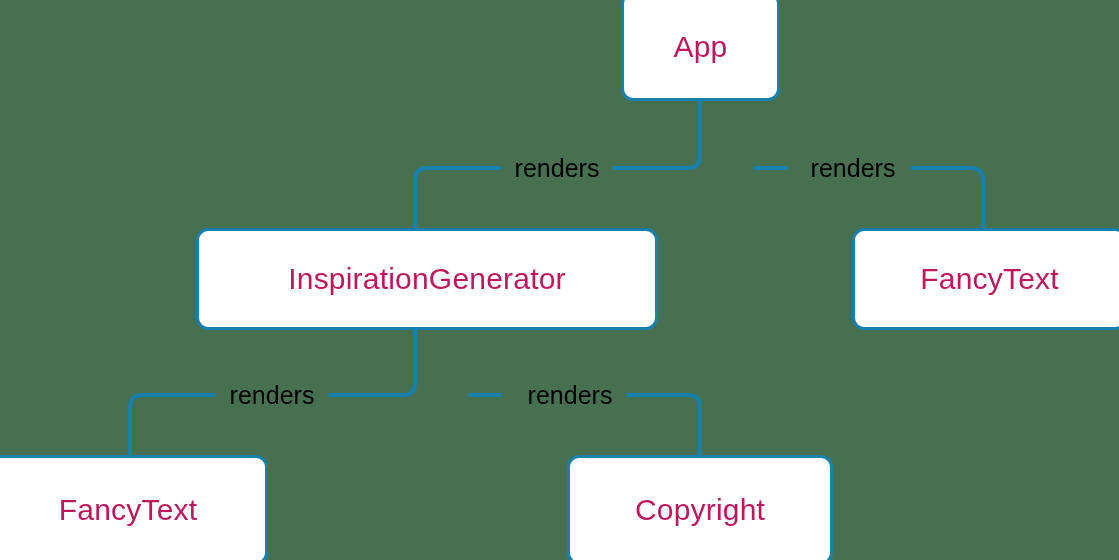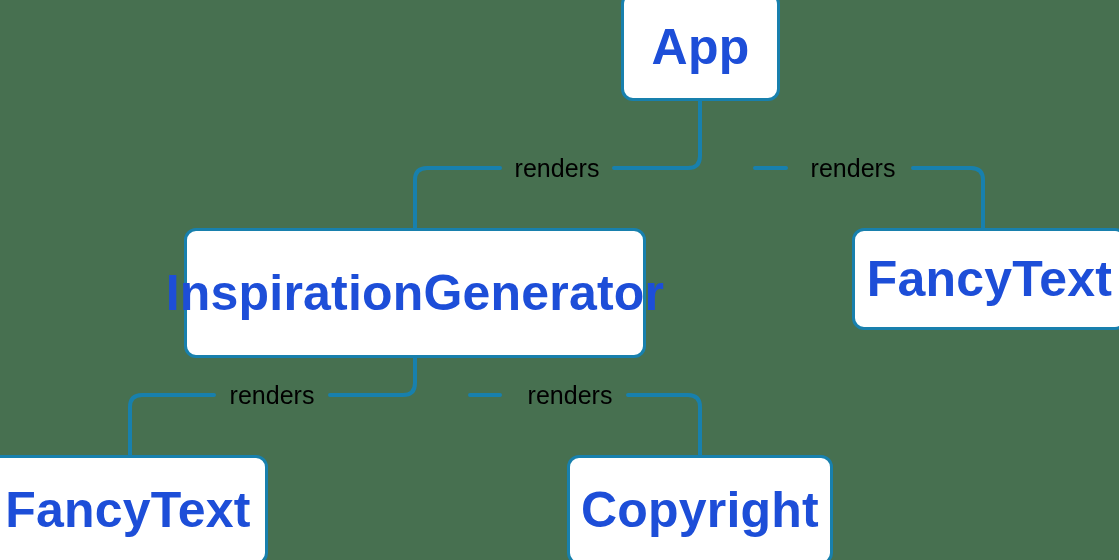--- a/index.html
+++ b/index.html
@@ -30,23 +30,23 @@
     position: absolute;
     background: #ffffff;
     border: 3px solid #1880ad;
     border-radius: 12px;
     box-sizing: border-box;
     display: flex;
     align-items: center;
     justify-content: center;
   }
   .node-label {
-    color: #1d4ed8;
-    font-size: 50px;
-    font-weight: 700;
+    color: #be185d;
+    font-size: 30px;
+    font-weight: 400;
     letter-spacing: 0.2px;
     white-space: nowrap;
     line-height: 1;
   }
   .edge-label {
     position: absolute;
     color: #000000;
     font-size: 25px;
     font-weight: 400;
     white-space: nowrap;
@@ -73,21 +73,21 @@
       <path d="M 214 395 L 142 395 Q 130 395 130 407 L 130 455"></path>
 
       <path d="M 500 395 L 470 395 M 628 395 L 688 395 Q 700 395 700 407 L 700 455"></path>
     </g>
   </svg>
 
   <div class="node" style="left:621px; top:-8px; width:159px; height:109px;">
     <span class="node-label">App</span>
   </div>
 
-  <div class="node" style="left:184px; top:228px; width:462px; height:130px;">
+  <div class="node" style="left:196px; top:228px; width:462px; height:102px;">
     <span class="node-label">InspirationGenerator</span>
   </div>
 
   <div class="node" style="left:852px; top:228px; width:275px; height:102px;">
     <span class="node-label">FancyText</span>
   </div>
 
   <div class="node" style="left:-12px; top:455px; width:280px; height:110px;">
     <span class="node-label">FancyText</span>
   </div>

